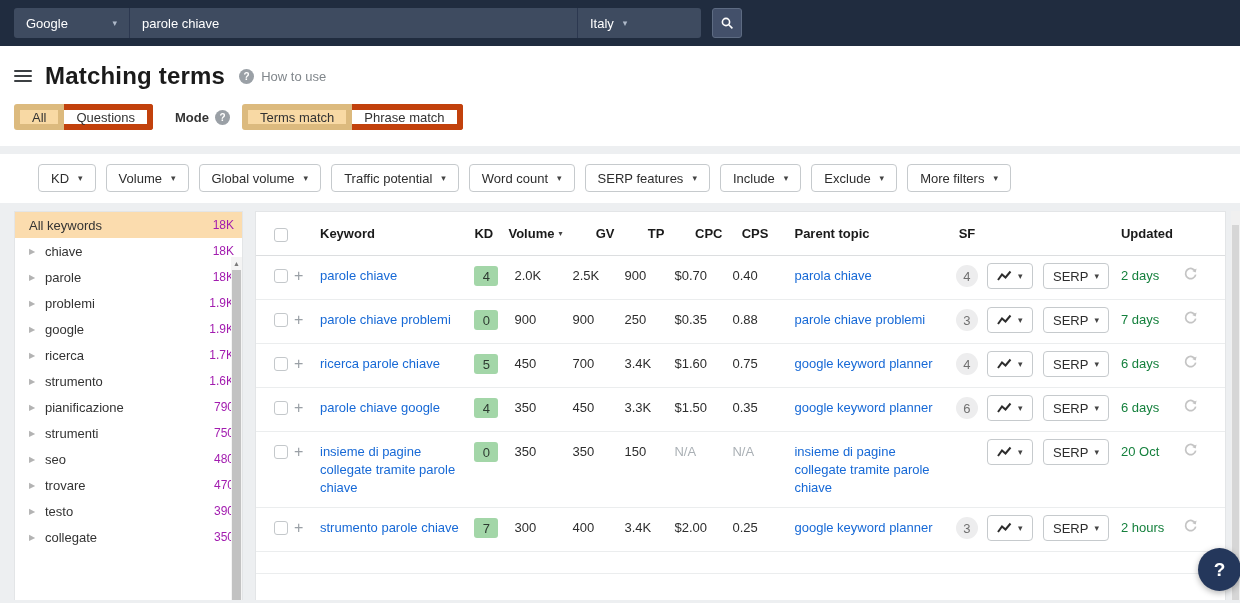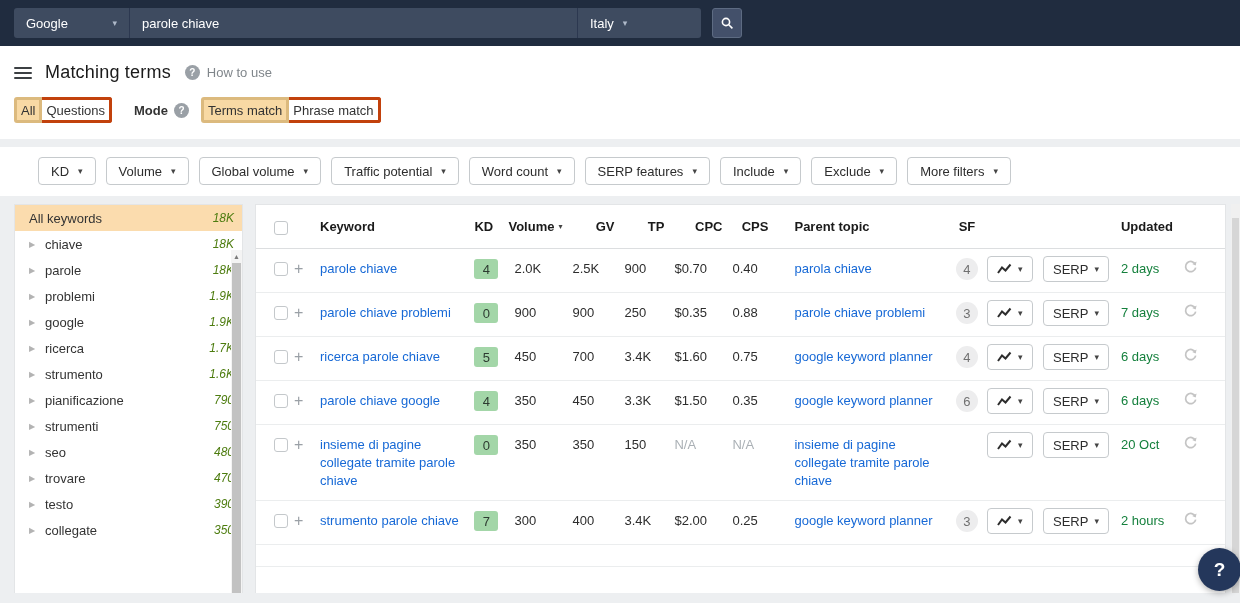--- a/index.html
+++ b/index.html
@@ -21,30 +21,30 @@
   .caret-light { color:#aeb9c9; font-size:9px; }
   .search-btn { width:30px; height:30px; margin-left:11px; background:#43506a;
     border:1px solid #5d6b82; border-radius:3px; display:flex; align-items:center; justify-content:center; cursor:pointer; }
 
   
   .band { background:#fff; }
   .header-band { padding:16px 14px 16px; }
   .title-row { display:flex; align-items:center; }
   .hamburger { width:18px; display:flex; flex-direction:column; gap:3px; margin-right:13px; cursor:pointer; }
   .hamburger span { display:block; height:2px; background:#3c4043; border-radius:1px; }
-  .page-title { font-size:18px; font-weight:normal; color:#1a1a1a; letter-spacing:.2px; }
+  .page-title { font-size:24px; font-weight:bold; color:#1a1a1a; letter-spacing:.2px; }
   .q-circle { width:15px; height:15px; border-radius:50%; background:#9aa0a6; color:#fff;
     font-size:10px; font-weight:bold; display:inline-flex; align-items:center; justify-content:center; }
   .howto { color:#80868b; margin-left:7px; }
   .title-row .q-circle { margin-left:14px; }
 
   .seg-row { display:flex; align-items:center; margin-top:14px; }
   .seg-group { display:flex; }
-  .seg { height:26px; padding:0 4px; display:flex; align-items:center; background:#fff;
-    border:3px solid #c2410c; cursor:pointer; color:#333; }
+  .seg { height:26px; padding:0 12px; display:flex; align-items:center; background:#fff;
+    border:6px solid #c2410c; cursor:pointer; color:#333; }
   .seg + .seg { border-left:0; }
   .seg:first-child { border-radius:3px 0 0 3px; }
   .seg:last-child { border-radius:0 3px 3px 0; }
   .seg.active { background:#f8d9a4; border-color:#dcba7e; }
   .mode-label { font-weight:bold; margin-left:22px; }
   .seg-row .q-circle { margin-left:6px; margin-right:12px; }
 
   .filter-band { margin-top:8px; padding:10px 0 11px 38px; display:flex; gap:10px; }
   .filter-btn { height:28px; padding:0 12px; background:#fff; border:1px solid #c6cacd;
     border-radius:4px; display:flex; align-items:center; gap:9px; cursor:pointer; color:#2d2d2d; }
@@ -55,21 +55,21 @@
 
   
   .sidebar { width:229px; background:#fff; border:1px solid #e3e5e7; border-bottom:0;
     height:100%; position:relative; flex-shrink:0; }
   .sidebar-tabs { display:flex; align-items:center; padding:10px 14px 9px; }
   .collapse { margin-left:auto; color:#8a8a8a; font-size:15px; cursor:pointer; }
   .side-list { }
   .side-row { height:26px; display:flex; align-items:center; padding:0 8px 0 14px; cursor:pointer; }
   .side-row.all { background:#fbdcae; }
   .side-row .lbl { color:#333; }
-  .side-row .val { margin-left:auto; color:#4d7c0f; font-size:12px;font-style:italic; }
+  .side-row .val { margin-left:auto; color:#a21caf; font-size:12px; }
   .tri { color:#b3b3b3; font-size:8px; width:14px; flex-shrink:0; }
   .side-row.item .lbl { margin-left:2px; }
   .side-scroll { position:absolute; top:45px; right:0; bottom:0; width:11px; background:#f4f4f4; }
   .side-scroll .up { height:12px; display:flex; align-items:center; justify-content:center;
     color:#7a7a7a; font-size:7px; }
   .side-scroll .thumb { position:absolute; top:13px; bottom:0; left:1px; right:1px; background:#c2c2c2; }
 
   
   .main { flex:1; background:#fff; border:1px solid #e3e5e7; border-bottom:0;
     margin-left:12px; height:100%; overflow:hidden; }

